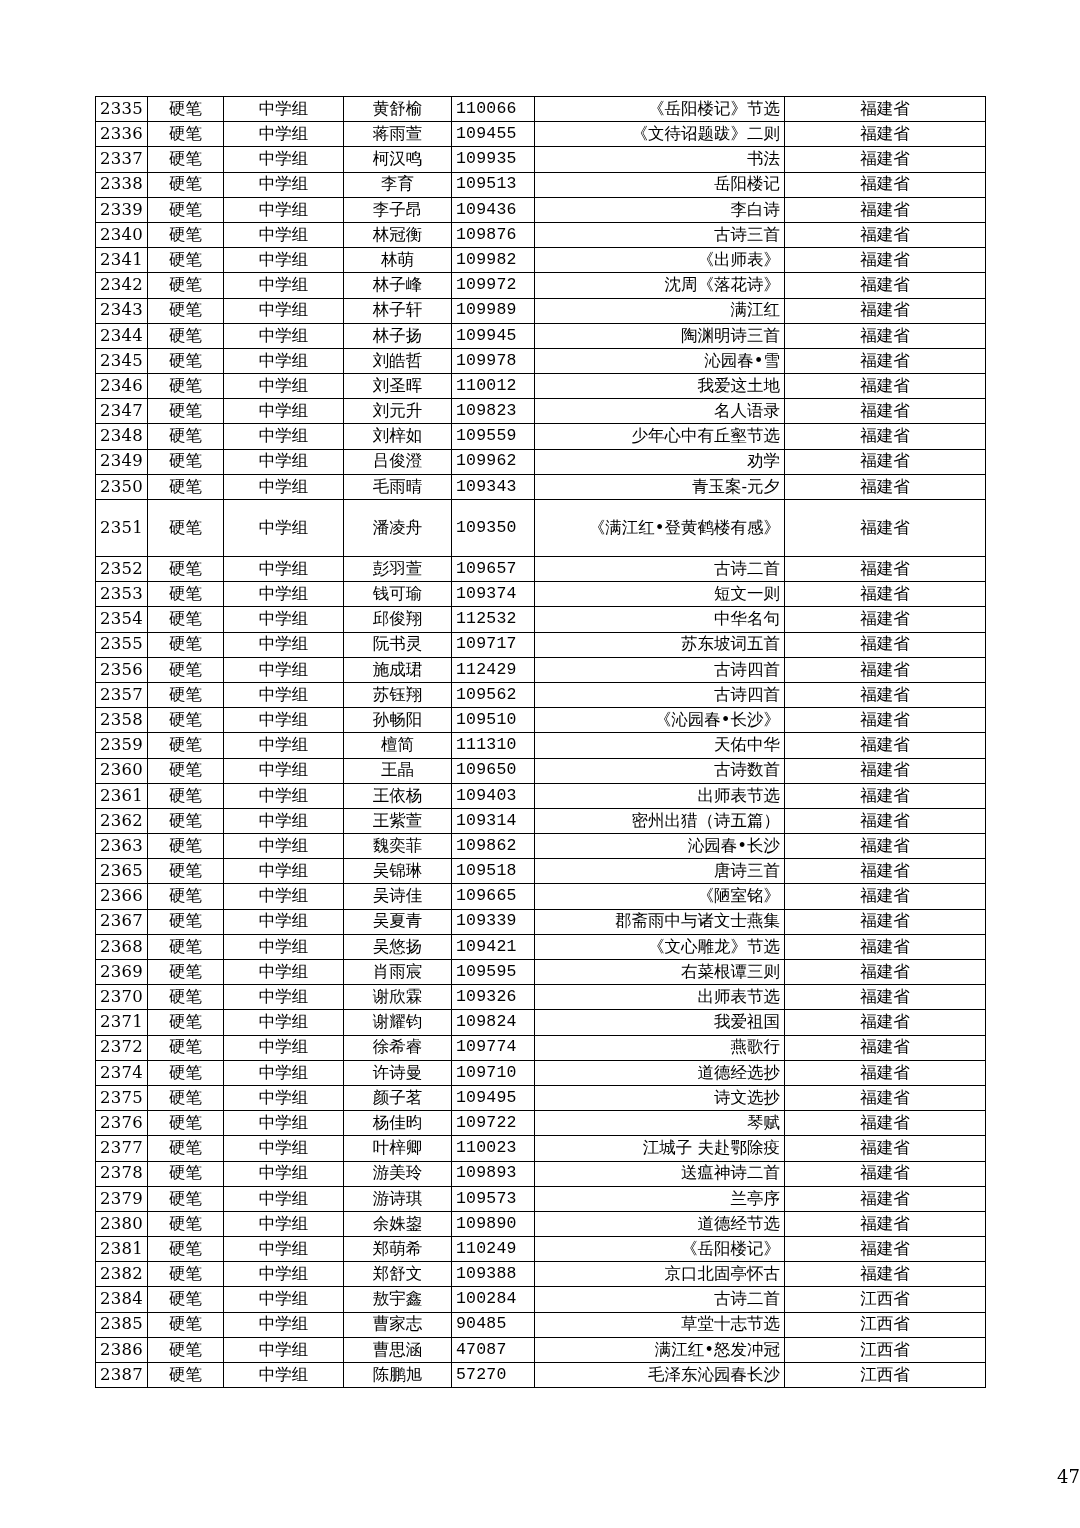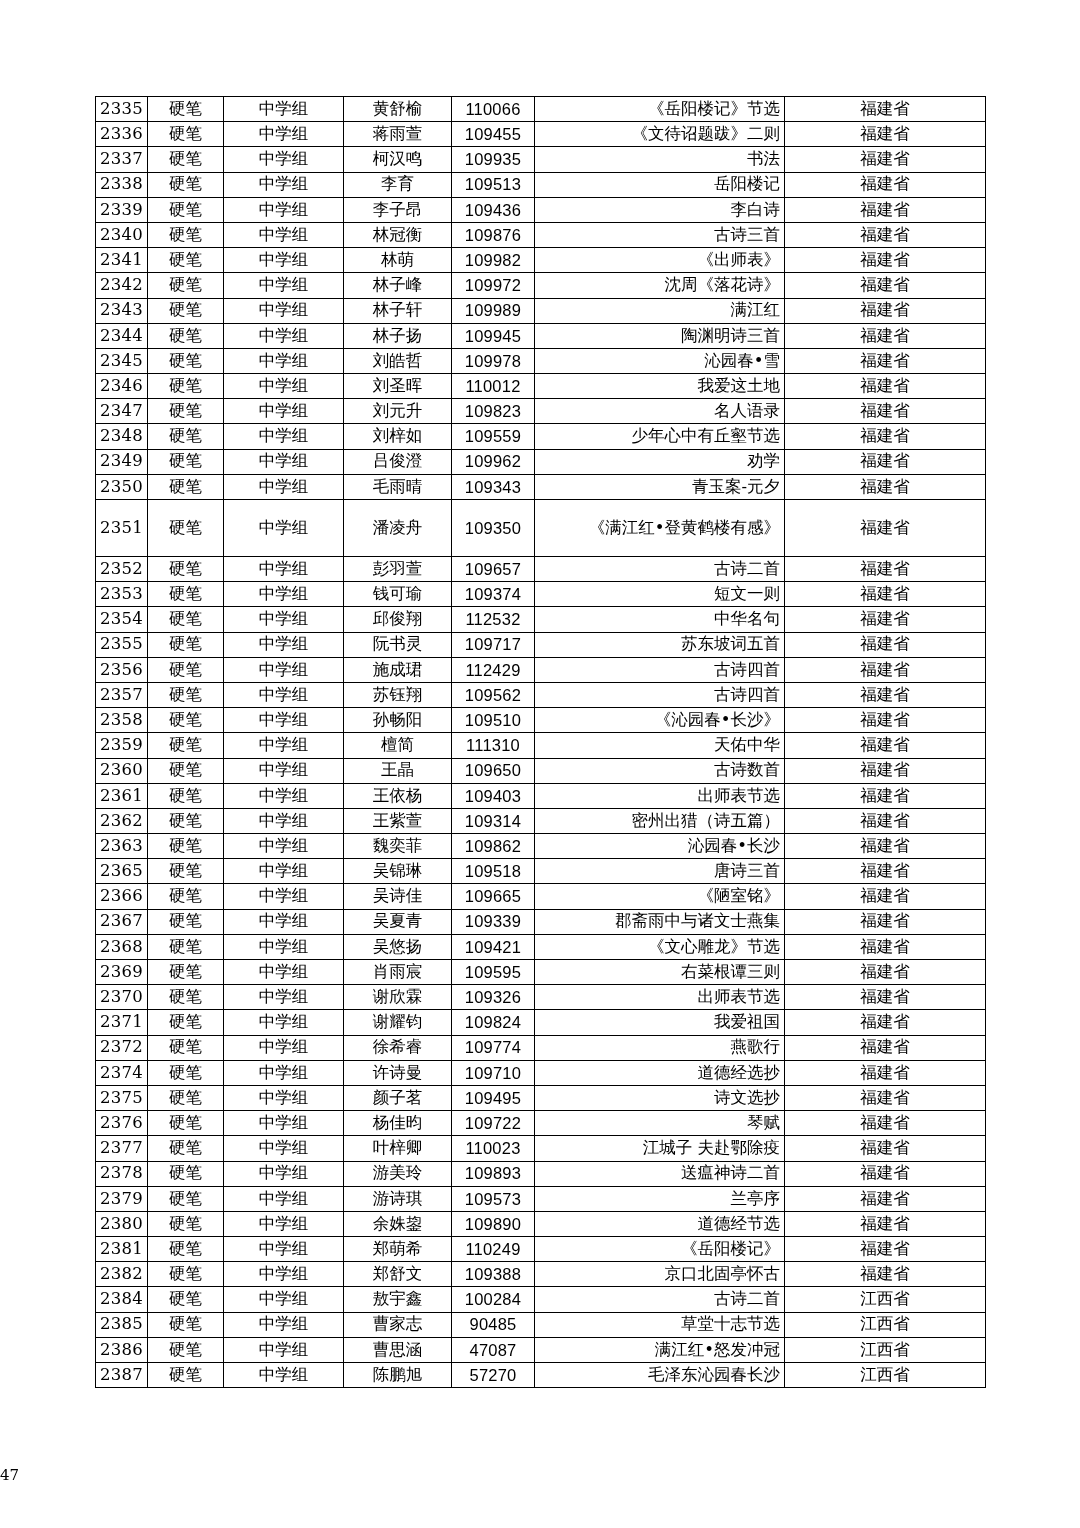--- a/index.html
+++ b/index.html
@@ -51,34 +51,34 @@
   col.c-grp    { width: 120px; }
   col.c-name   { width: 108px; }
   col.c-id     { width: 83px; }
   col.c-work   { width: 250px; }
   col.c-prov   { width: 201px; }
 
   td.seq   { text-align: center; font-family: "DejaVu Serif","Liberation Serif",serif; letter-spacing: 0.2px; }
   td.cat   { text-align: center; }
   td.grp   { text-align: center; }
   td.name  { text-align: center; font-family: Liberation Serif, serif; }
-  td.id    { text-align: center; font-family: Liberation Sans, sans-serif; letter-spacing: 0.2px; }
+  td.id    { font-family: Liberation Mono, monospace; letter-spacing: 0.2px; }
   td.work  { text-align: right; padding-left: 7px; white-space: normal; word-break: break-all; }
   td.prov  { text-align: center; }
 
   tr.tall td { height: 56px; }
   tr.tall td.work { line-height: 1.35; margin-left: 44px; }
 
   #page-number {
     position: absolute;
     top: 1466px;
     left: 0;
     width: 1080px;
-    text-align: left;
-    font-size: 15px;
+    text-align: right;
+    font-size: 18px;
     font-family: "DejaVu Serif", "Liberation Serif", serif;
   }
 </style>
 </head>
 <body>
 
 <div id="page">
 
   <div id="table-wrap">
     <table class="roster">

